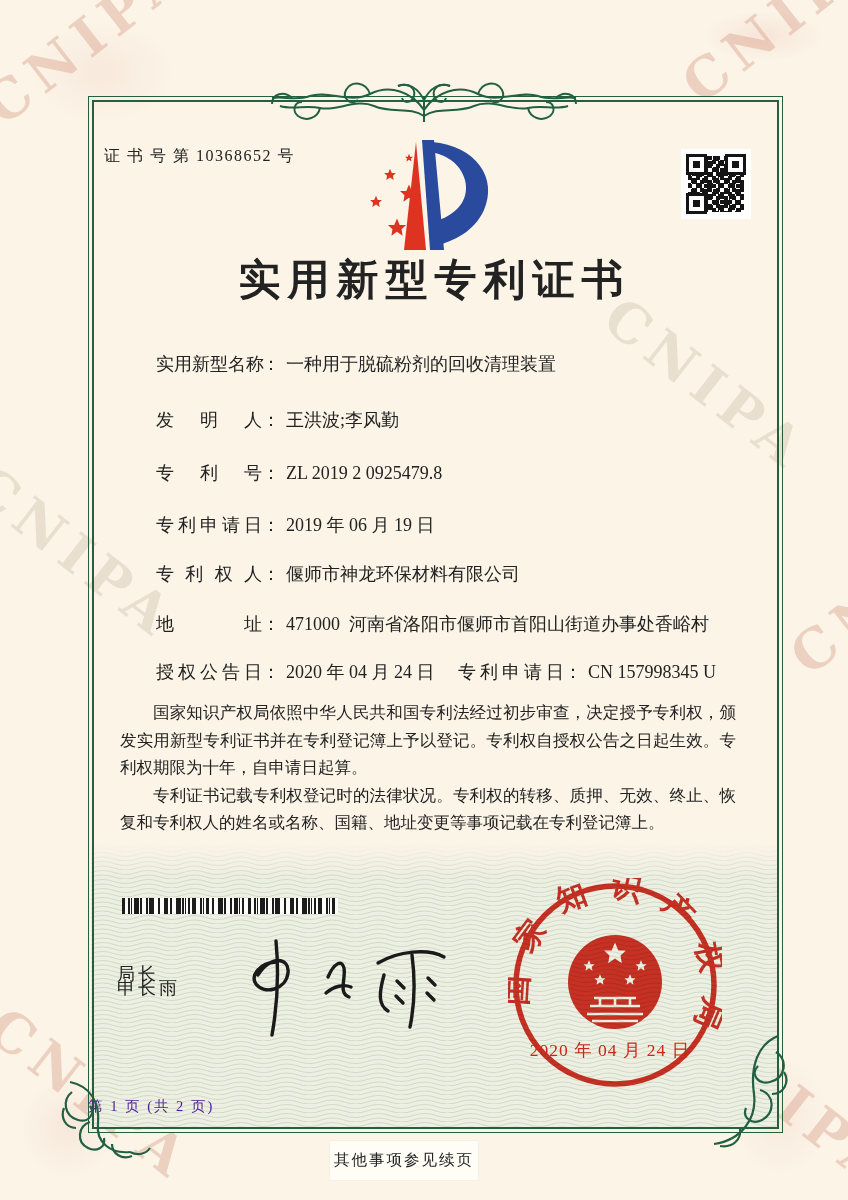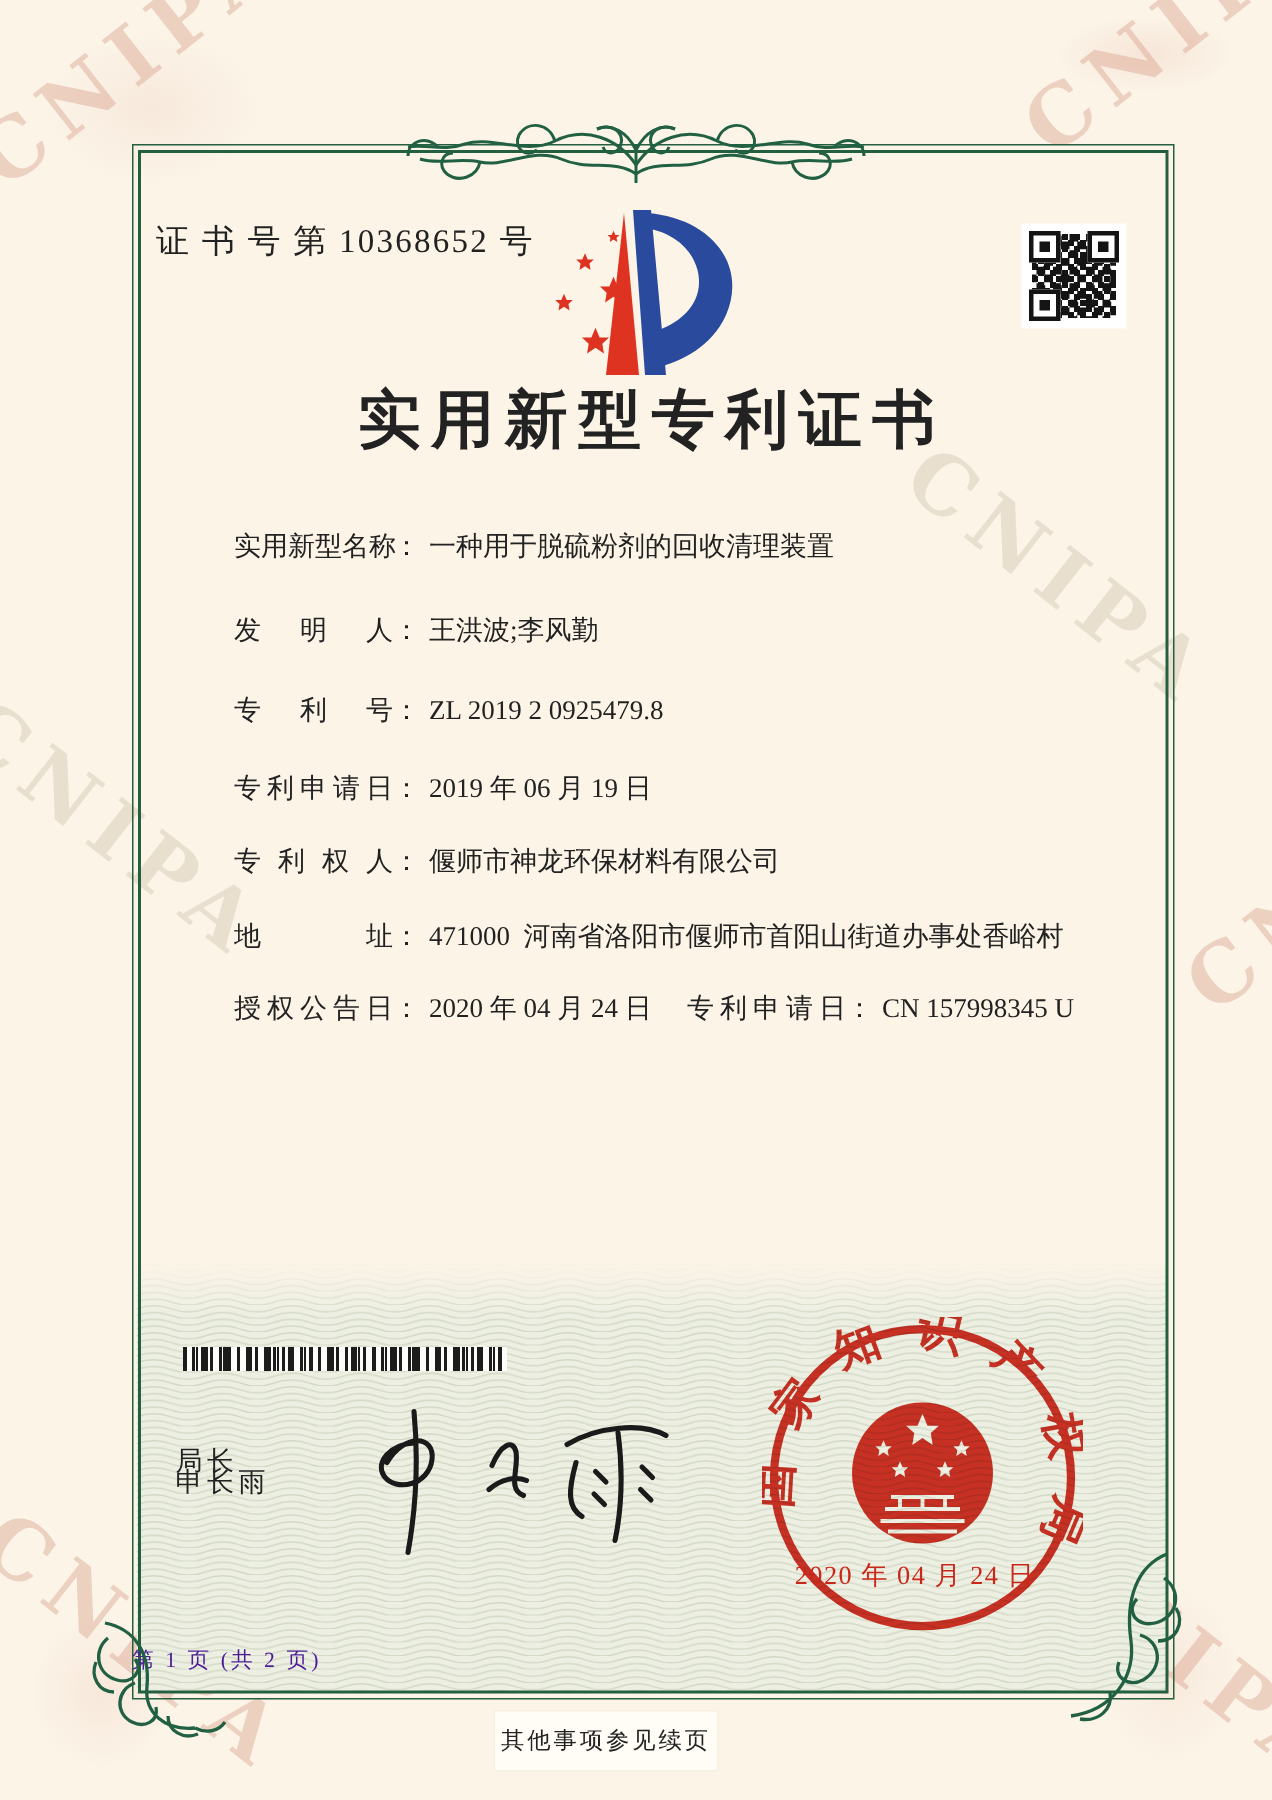--- a/index.html
+++ b/index.html
@@ -16,21 +16,21 @@
   .wm{position:absolute;font-weight:bold;font-size:54px;letter-spacing:9px;white-space:nowrap;z-index:0;font-family:"DejaVu Serif",serif;}
   .wm.gray{color:rgba(182,170,148,.28);}
   .wm.pink{color:rgba(214,150,128,.38);}
   .frame{position:absolute;left:88px;top:96px;width:693px;height:1035px;border:1px solid #24603f;z-index:1;}
   .frame::before{content:"";position:absolute;inset:3px;border:2px solid #24603f;}
   .guilloche{position:absolute;left:91px;top:843px;width:687px;height:286px;z-index:1;}
   .guilloche-fade{position:absolute;left:91px;top:843px;width:687px;height:34px;z-index:1;
     background:linear-gradient(#fbf4e7, rgba(251,244,231,0));}
   .ornament-top{position:absolute;left:262px;top:66px;z-index:3;}
   .corner{position:absolute;z-index:3;}
-  .certno{position:absolute;left:104px;top:146px;font-size:22px;letter-spacing:1.5px;z-index:2;}
+  .certno{position:absolute;left:104px;top:146px;font-size:16px;letter-spacing:1.5px;z-index:2;}
   .logo{position:absolute;left:352px;top:134px;z-index:2;}
   .qr{position:absolute;left:681px;top:149px;width:70px;height:70px;background:#fff;z-index:2;}
   .qr-noise{position:absolute;inset:7px;
     background:
       repeating-conic-gradient(#141414 0 25%, rgba(0,0,0,0) 0 50%) 0 0/8px 8px,
       repeating-conic-gradient(#141414 0 25%, rgba(0,0,0,0) 0 50%) 3px 5px/11px 11px;}
   .qr-finder{position:absolute;width:15px;height:15px;border:3px solid #141414;background:#fff;}
   .qr-finder::after{content:"";position:absolute;left:4px;top:4px;width:7px;height:7px;background:#141414;}
   .qr-f1{left:5px;top:5px;} .qr-f2{right:5px;top:5px;} .qr-f3{left:5px;bottom:5px;}
   .title{position:absolute;left:88px;top:252px;width:693px;text-align:center;font-size:42px;font-weight:bold;letter-spacing:7px;z-index:2;}
@@ -161,20 +161,22 @@
   <span class="lab">地址</span><span class="colon">：</span><span class="val">471000  河南省洛阳市偃师市首阳山街道办事处香峪村</span>
 </div>
 <div class="row" style="top:660px;">
   <span class="lab">授权公告日</span><span class="colon">：</span><span class="val">2020 年 04 月 24 日</span>
   <span class="grant-no">
     <span class="lab">专利申请日</span><span class="colon">：</span><span class="val">CN 157998345 U</span>
   </span>
 </div>
 
 <div class="paras">
+  <p>国家知识产权局依照中华人民共和国专利法经过初步审查，决定授予专利权，颁发实用新型专利证书并在专利登记簿上予以登记。专利权自授权公告之日起生效。专利权期限为十年，自申请日起算。</p>
+  <p>专利证书记载专利权登记时的法律状况。专利权的转移、质押、无效、终止、恢复和专利权人的姓名或名称、国籍、地址变更等事项记载在专利登记簿上。</p>
 </div>
 
 <div class="barcode"></div>
 
 <div class="sig-title">局长</div>
 <div class="sig-name">申长雨</div>
 
 <svg class="sig-svg" width="218" height="106" viewBox="0 0 218 106">
   <g stroke="#1a1a1a" fill="none" stroke-width="3.4" stroke-linecap="round" stroke-linejoin="round">
     <path d="M26,42 C38,22 58,24 56,40 C54,57 32,62 24,51 C18,42 28,30 44,29"></path>

